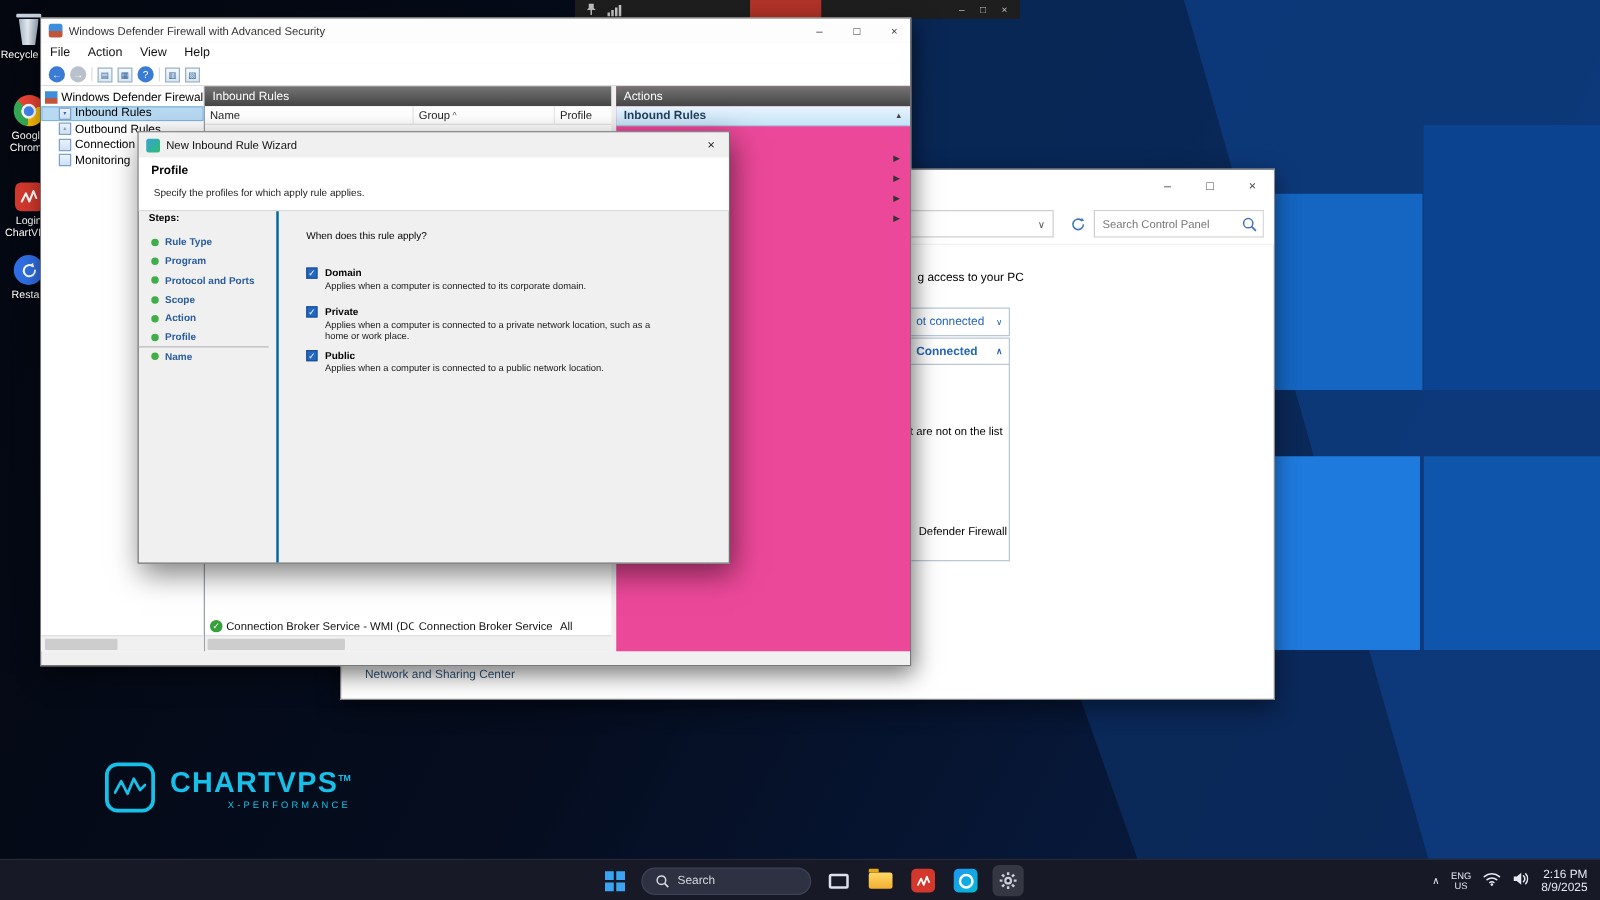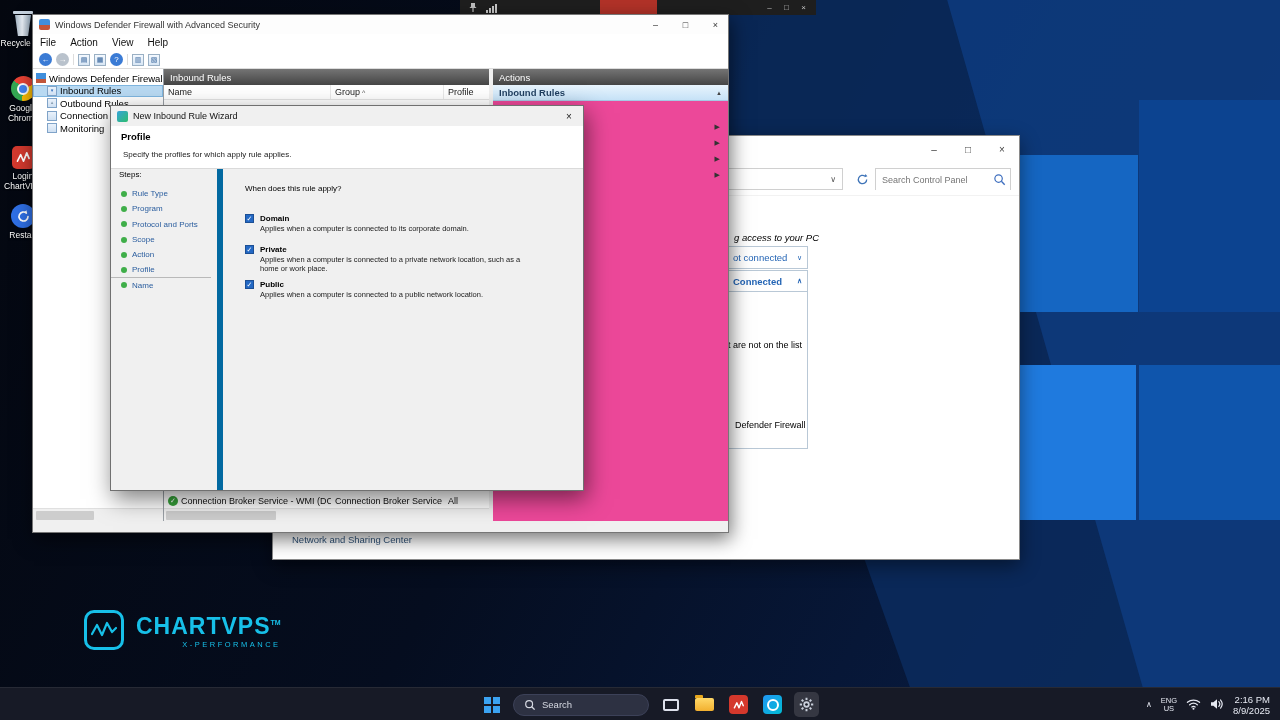--- a/index.html
+++ b/index.html
@@ -53,21 +53,21 @@
   
   .cp { position:absolute; left:272px; top:135px; width:748px; height:425px; background:#fff; border:1px solid #8a8a8a; box-shadow:0 6px 18px rgba(0,0,0,.45); z-index:5; }
   .cp-tb { height:27px; display:flex; justify-content:flex-end; background:#fff; }
   .cp-tb .wc { width:34px; height:27px; font-size:10px; color:#444; }
   .cp-nav { position:absolute; top:27px; left:0; right:0; height:33px; background:#fff; border-bottom:1px solid #f2f2f2; }
   .cp-addr { position:absolute; left:8px; top:5px; width:562px; height:22px; border:1px solid #d0d0d0; display:flex; align-items:center; justify-content:flex-end; padding-right:6px; color:#555; font-size:8px; background:#fff; }
   .cp-refresh { position:absolute; left:578px; top:5px; width:22px; height:22px; display:flex; align-items:center; justify-content:center; }
   .cp-search { position:absolute; right:8px; top:5px; width:136px; height:22px; border:1px solid #d0d0d0; background:#fff; }
   .cp-search input { width:100%; height:100%; border:0; outline:none; font-size:9px; padding:0 20px 0 6px; font-family:inherit; color:#333; }
   .cp-search svg { position:absolute; right:4px; top:4px; }
-  .cp-frag1 { position:absolute; left:461px; top:96px; font-size:9.5px; color:#000; white-space:nowrap;font-style:italic; }
+  .cp-frag1 { position:absolute; left:461px; top:81px; font-size:9.5px; color:#000; white-space:nowrap; }
   .cp-exp { position:absolute; left:454px; width:81px; border:1px solid #b9c8d6; display:flex; align-items:center; justify-content:space-between; padding:0 5px; color:#2465b5; font-size:9.5px; background:#fff; }
   .cp-exp .chev { font-size:7px; color:#2465b5; }
   .cp-exp1 { top:110px; height:23px; }
   .cp-exp2 { top:134px; height:22px; font-weight:bold; }
   .cp-panel { position:absolute; left:454px; top:156px; width:81px; height:157px; border:1px solid #b9c8d6; border-top:0; background:#fff; }
   .cp-frag2 { position:absolute; left:0; top:48px; font-size:9px; color:#000; white-space:nowrap; }
   .cp-frag3 { position:absolute; left:7px; top:128px; font-size:9px; color:#000; white-space:nowrap; }
   .cp-seealso { position:absolute; left:19px; top:398px; font-size:9.5px; color:#33557a; white-space:nowrap; }
 
   
@@ -111,29 +111,29 @@
   .gi { width:10px; height:10px; border-radius:50%; background:#36a13a; color:#fff; font-size:7px; display:flex; align-items:center; justify-content:center; flex:0 0 auto; }
   .gi::after { content:"✓"; }
 
   .fw-actions { position:absolute; left:460px; top:0; right:0; bottom:0; background:#ec4899; }
   .act-sub { height:16px; background:linear-gradient(#e8f4fd,#c6e2f7); border-bottom:1px solid #a5c9e4; display:flex; align-items:center; justify-content:space-between; padding:0 6px; font-weight:bold; font-size:9.5px; color:#1f3e5f; }
   .act-sub .car { font-size:6px; color:#444; font-weight:normal; }
   .act-rows { position:absolute; top:50px; left:0; right:0; }
   .act-row { height:16px; display:flex; align-items:center; justify-content:flex-end; padding:0 8px; font-size:7px; color:#333; }
 
   
-  .wiz { position:absolute; left:110px; top:105px; width:474px; height:386px; background:#f0f0f0; border:1px solid #707070; box-shadow:3px 8px 22px rgba(0,0,0,.5); z-index:20; }
+  .wiz { position:absolute; left:110px; top:105px; width:474px; height:346px; background:#f0f0f0; border:1px solid #707070; box-shadow:3px 8px 22px rgba(0,0,0,.5); z-index:20; }
   .wiz-tb { height:20px; display:flex; align-items:center; background:#f0f0f0; padding-left:6px; gap:5px; }
   .wiz-ic { width:11px; height:11px; background:linear-gradient(135deg,#35a3da,#2dbd6e); border-radius:2px; flex:0 0 auto; }
   .wiz-ti { flex:1; font-size:9px; color:#111; }
   .wiz-close { width:28px; height:20px; display:flex; align-items:center; justify-content:center; font-size:10px; color:#222; }
   .wiz-head { position:absolute; top:20px; left:0; right:0; height:43px; background:#fff; border-bottom:1px solid #dadada; }
   .wiz-h1 { position:absolute; left:10px; top:5px; font-size:9.5px; font-weight:bold; color:#000; }
   .wiz-sub { position:absolute; left:12px; top:24px; font-size:8px; color:#222; }
-  .wiz-steps { position:absolute; left:0; top:63px; width:112px; bottom:0; border-right:6px solid #0369a1; }
+  .wiz-steps { position:absolute; left:0; top:63px; width:112px; bottom:0; border-right:2px solid #0369a1;font-weight:bold; }
   .steps-label { position:absolute; left:8px; top:1px; font-size:8px; color:#000; }
   .steps-list { position:absolute; top:17px; left:0; right:6px; }
   .step { display:flex; align-items:center; gap:5px; height:15.3px; padding-left:10px; font-size:8px; color:#2a5d9e; }
   .step .dot { width:6px; height:6px; border-radius:50%; background:#3fae49; flex:0 0 auto; }
   .step.current { border-bottom:1px solid #b9b9b9; }
   .wiz-q { position:absolute; left:134px; top:78px; font-size:8px; color:#000; }
   .opt { position:absolute; left:134px; width:300px; }
   .opt1 { top:108px; } .opt2 { top:139px; } .opt3 { top:174px; }
   .opt .orow { display:flex; align-items:center; gap:6px; }
   .cb { width:9px; height:9px; background:#2368c4; border:1px solid #1c4f94; display:flex; align-items:center; justify-content:center; color:#fff; font-size:7px; flex:0 0 auto; }

